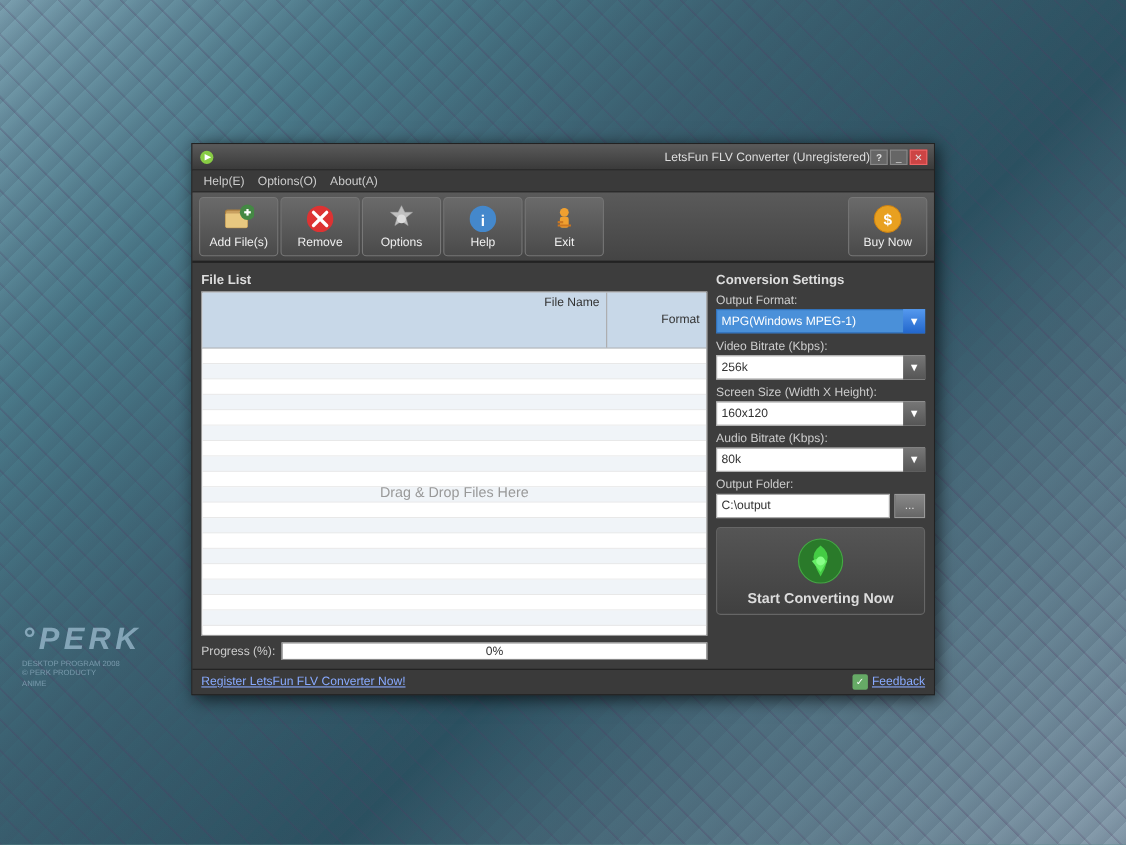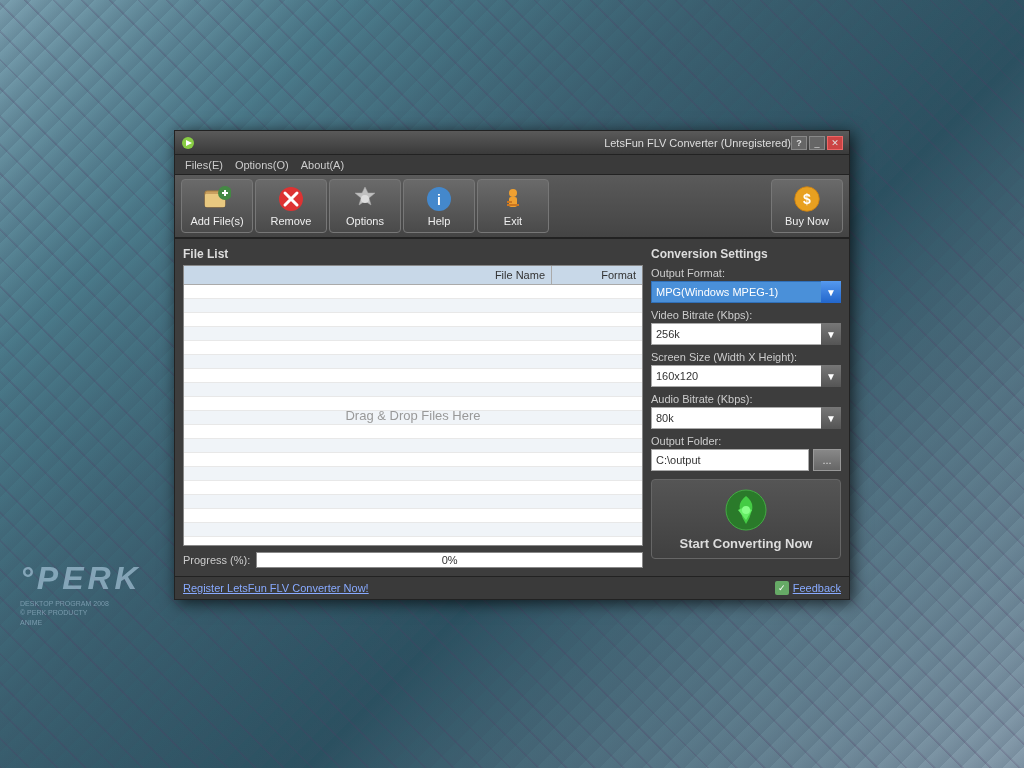--- a/index.html
+++ b/index.html
@@ -40,21 +40,21 @@
 
     
     .perk-logo {
       position: absolute;
       left: 20px;
       bottom: 140px;
       z-index: 1;
       color: rgba(200,220,230,0.7);
     }
     .perk-logo .perk-text {
-      font-size: 32px;
+      font-size: 28px;
       font-weight: 900;
       letter-spacing: 4px;
       color: rgba(180,210,230,0.6);
       font-style: italic;
     }
     .perk-logo .perk-sub {
       font-size: 7px;
       color: rgba(180,210,230,0.5);
       margin-top: 2px;
       line-height: 1.4;
@@ -207,21 +207,21 @@
     }
     .file-table-header .col-name {
       flex: 1;
       padding: 3px 6px;
       font-size: 11px;
       color: #333;
       border-right: 1px solid #aaa;
     }
     .file-table-header .col-format {
       width: 90px;
-      padding: 3px 6px;
+      padding: 19px 6px;
       font-size: 11px;
       color: #333;
     }
     .file-table-body {
       height: 260px;
       background: white;
       position: relative;
       overflow: hidden;
     }
     .file-table-rows {
@@ -447,21 +447,21 @@
     </div>
     <span class="title-bar-text">LetsFun FLV Converter (Unregistered)</span>
     <div class="title-bar-controls">
       <div class="title-bar-btn help-btn">?</div>
       <div class="title-bar-btn">_</div>
       <div class="title-bar-btn close-btn">✕</div>
     </div>
   </div>
 
   <div class="menu-bar">
-    <div class="menu-item">Files(E)</div>
+    <div class="menu-item">Help(E)</div>
     <div class="menu-item">Options(O)</div>
     <div class="menu-item">About(A)</div>
   </div>
 
   <div class="toolbar">
     <div class="toolbar-btn">
       <div class="btn-icon">
         <svg width="28" height="28" viewBox="0 0 28 28">
           <rect x="2" y="6" width="20" height="16" rx="2" fill="#c8a060" stroke="#aa8040" stroke-width="1"></rect>
           <rect x="2" y="9" width="20" height="13" rx="1" fill="#e8c880"></rect>

